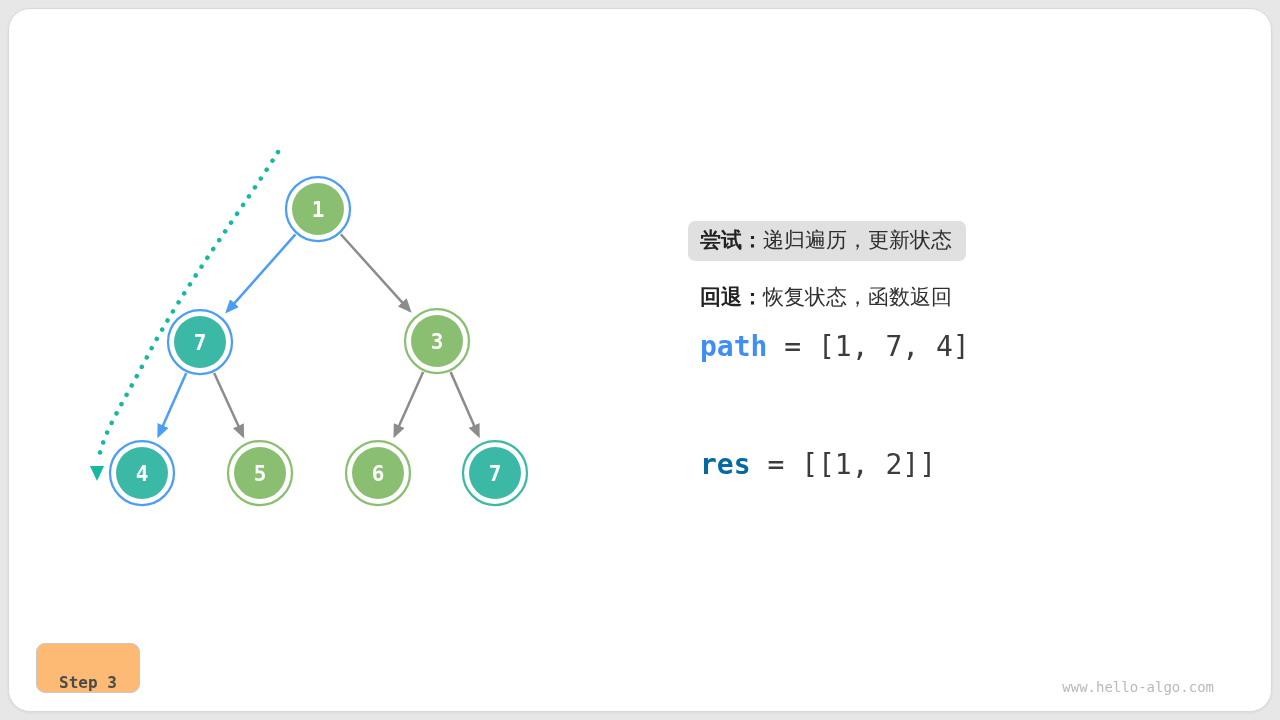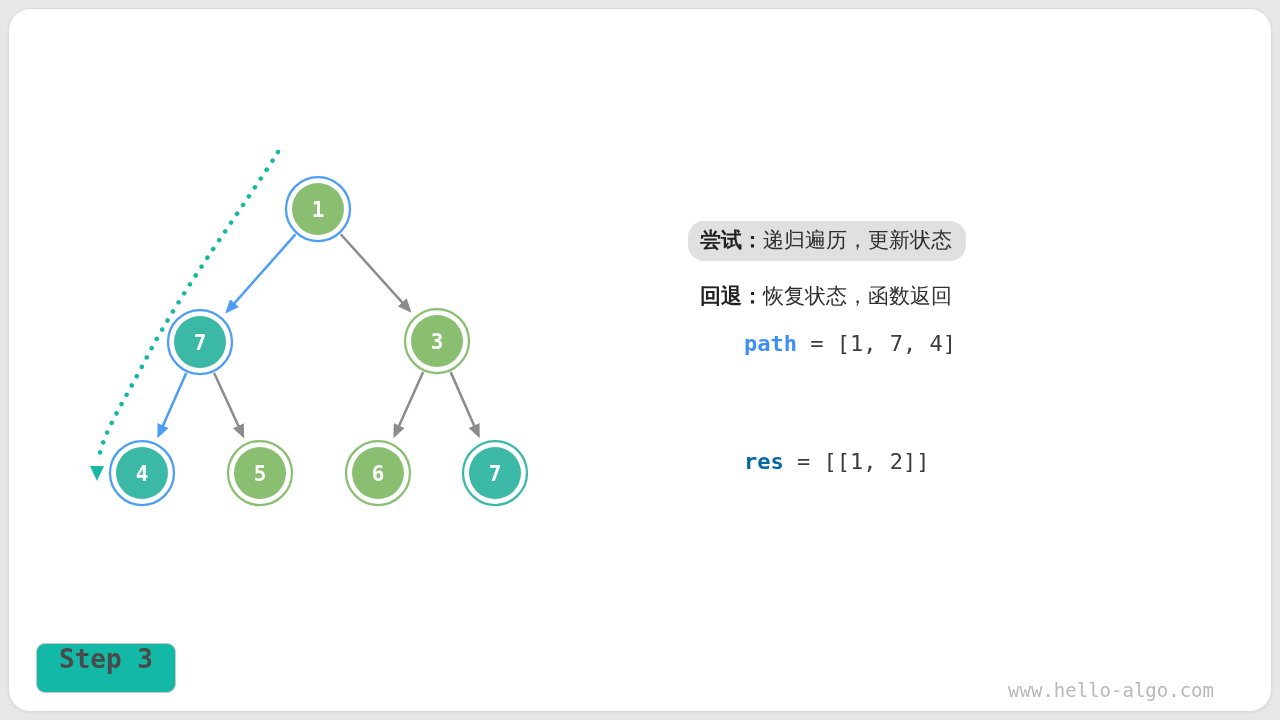--- a/index.html
+++ b/index.html
@@ -32,55 +32,54 @@
   .panel-line {
     position: absolute;
     font-size: 21px;
     color: #2f2f2f;
     white-space: nowrap;
     line-height: 1;
   }
   .try-line {
     left: 688px; top: 221px;
     background: #e0e0e0;
-    border-radius: 16px;
+    border-radius: 7px;
     padding: 9px 14px 10px 12px;
   }
-  .back-line { left: 700px; top: 287px; font-family: Liberation Mono, monospace; }
+  .back-line { left: 700px; top: 287px; }
   .path-line { left: 700px; top: 333px; }
   .res-line  { left: 700px; top: 451px; }
   .bold-label { font-weight: bold; color: #222222; }
   .mono {
     font-family: "DejaVu Sans Mono", "Liberation Mono", monospace;
-    font-size: 22px;
-    margin-left: 44px;
+    font-size: 28px;
   }
   .var-path { font-weight: bold; }
   .var-res  { font-weight: bold; }
   .value-text { color: #3c3c3c; }
   .step-box {
     position: absolute;
     left: 36px; top: 643px;
     height: 48px;
     padding: 0 22px;
     display: flex;
-    align-items: flex-start;
-    background: #14b8a6;
+    align-items: flex-end;
+    background: #fdba74;
     border: 1px solid #c8c8c8;
     border-radius: 9px;
     font-family: "DejaVu Sans Mono", "Liberation Mono", monospace;
     font-weight: bold;
-    font-size: 26px;
+    font-size: 16px;
     color: #4a4a4a;
   }
   .watermark {
     position: absolute;
     right: 66px; top: 679px;
     font-family: "DejaVu Sans Mono", "Liberation Mono", monospace;
-    font-size: 19px;
+    font-size: 14px;
     color: #b9b9b9;
   }
 </style>
 </head>
 <body>
 
 <div class="card"></div>
 
 <div class="stage">
 

